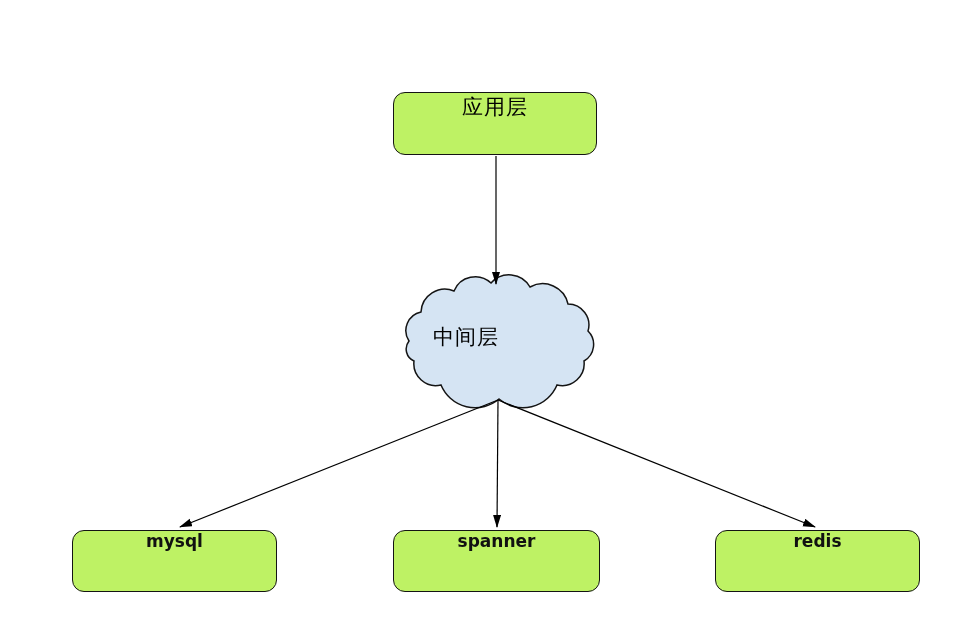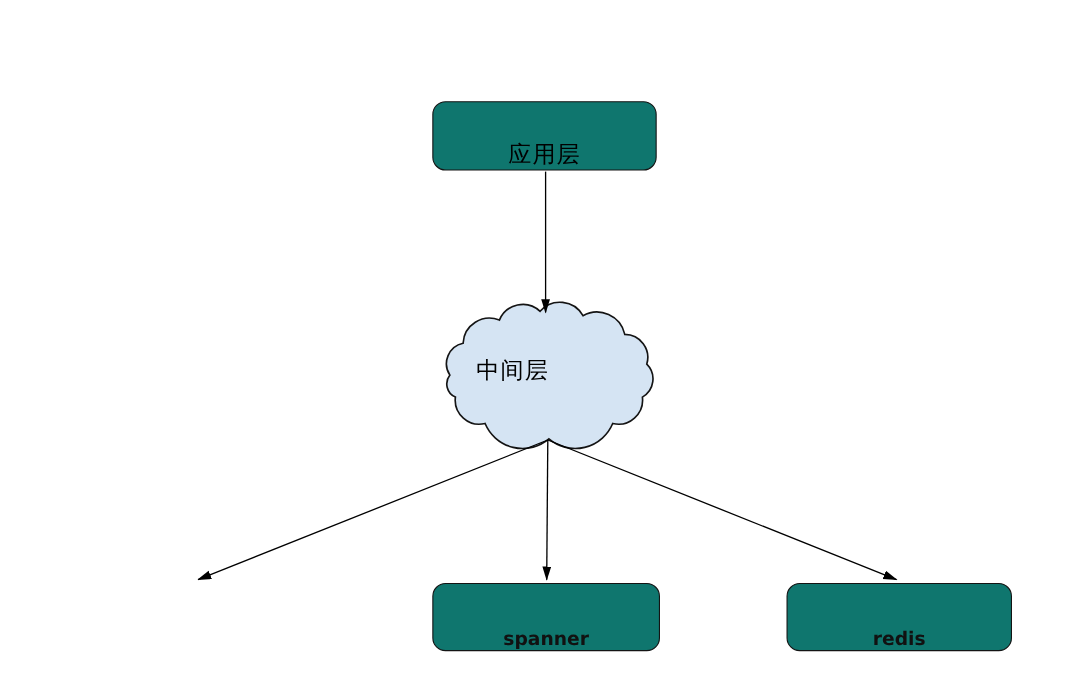--- a/index.html
+++ b/index.html
@@ -17,25 +17,25 @@
   }
   .edges-layer {
     position: absolute;
     left: 0;
     top: 0;
     width: 968px;
     height: 628px;
   }
   .node {
     position: absolute;
-    background: #0f766e;
+    background: #bef264;
     border: 1.5px solid #141414;
     border-radius: 12px;
     display: flex;
-    align-items: flex-end;
+    align-items: flex-start;
     justify-content: center;
     box-sizing: border-box;
   }
   .cn-label {
     font-family: "DejaVu Serif", "Liberation Serif", serif;
     font-size: 21px;
     color: #000000;
     letter-spacing: 1px;
   }
   .en-label {
@@ -90,20 +90,23 @@
   </svg>
 
   <div class="node node-app">
     <span class="cn-label">应用层</span>
   </div>
 
   <div class="cloud-label">
     <span class="cn-label">中间层</span>
   </div>
 
+  <div class="node node-mysql">
+    <span class="en-label">mysql</span>
+  </div>
 
   <div class="node node-redis">
     <span class="en-label">redis</span>
   </div>
 
   <div class="node node-spanner">
     <span class="en-label">spanner</span>
   </div>
 
 </div>

